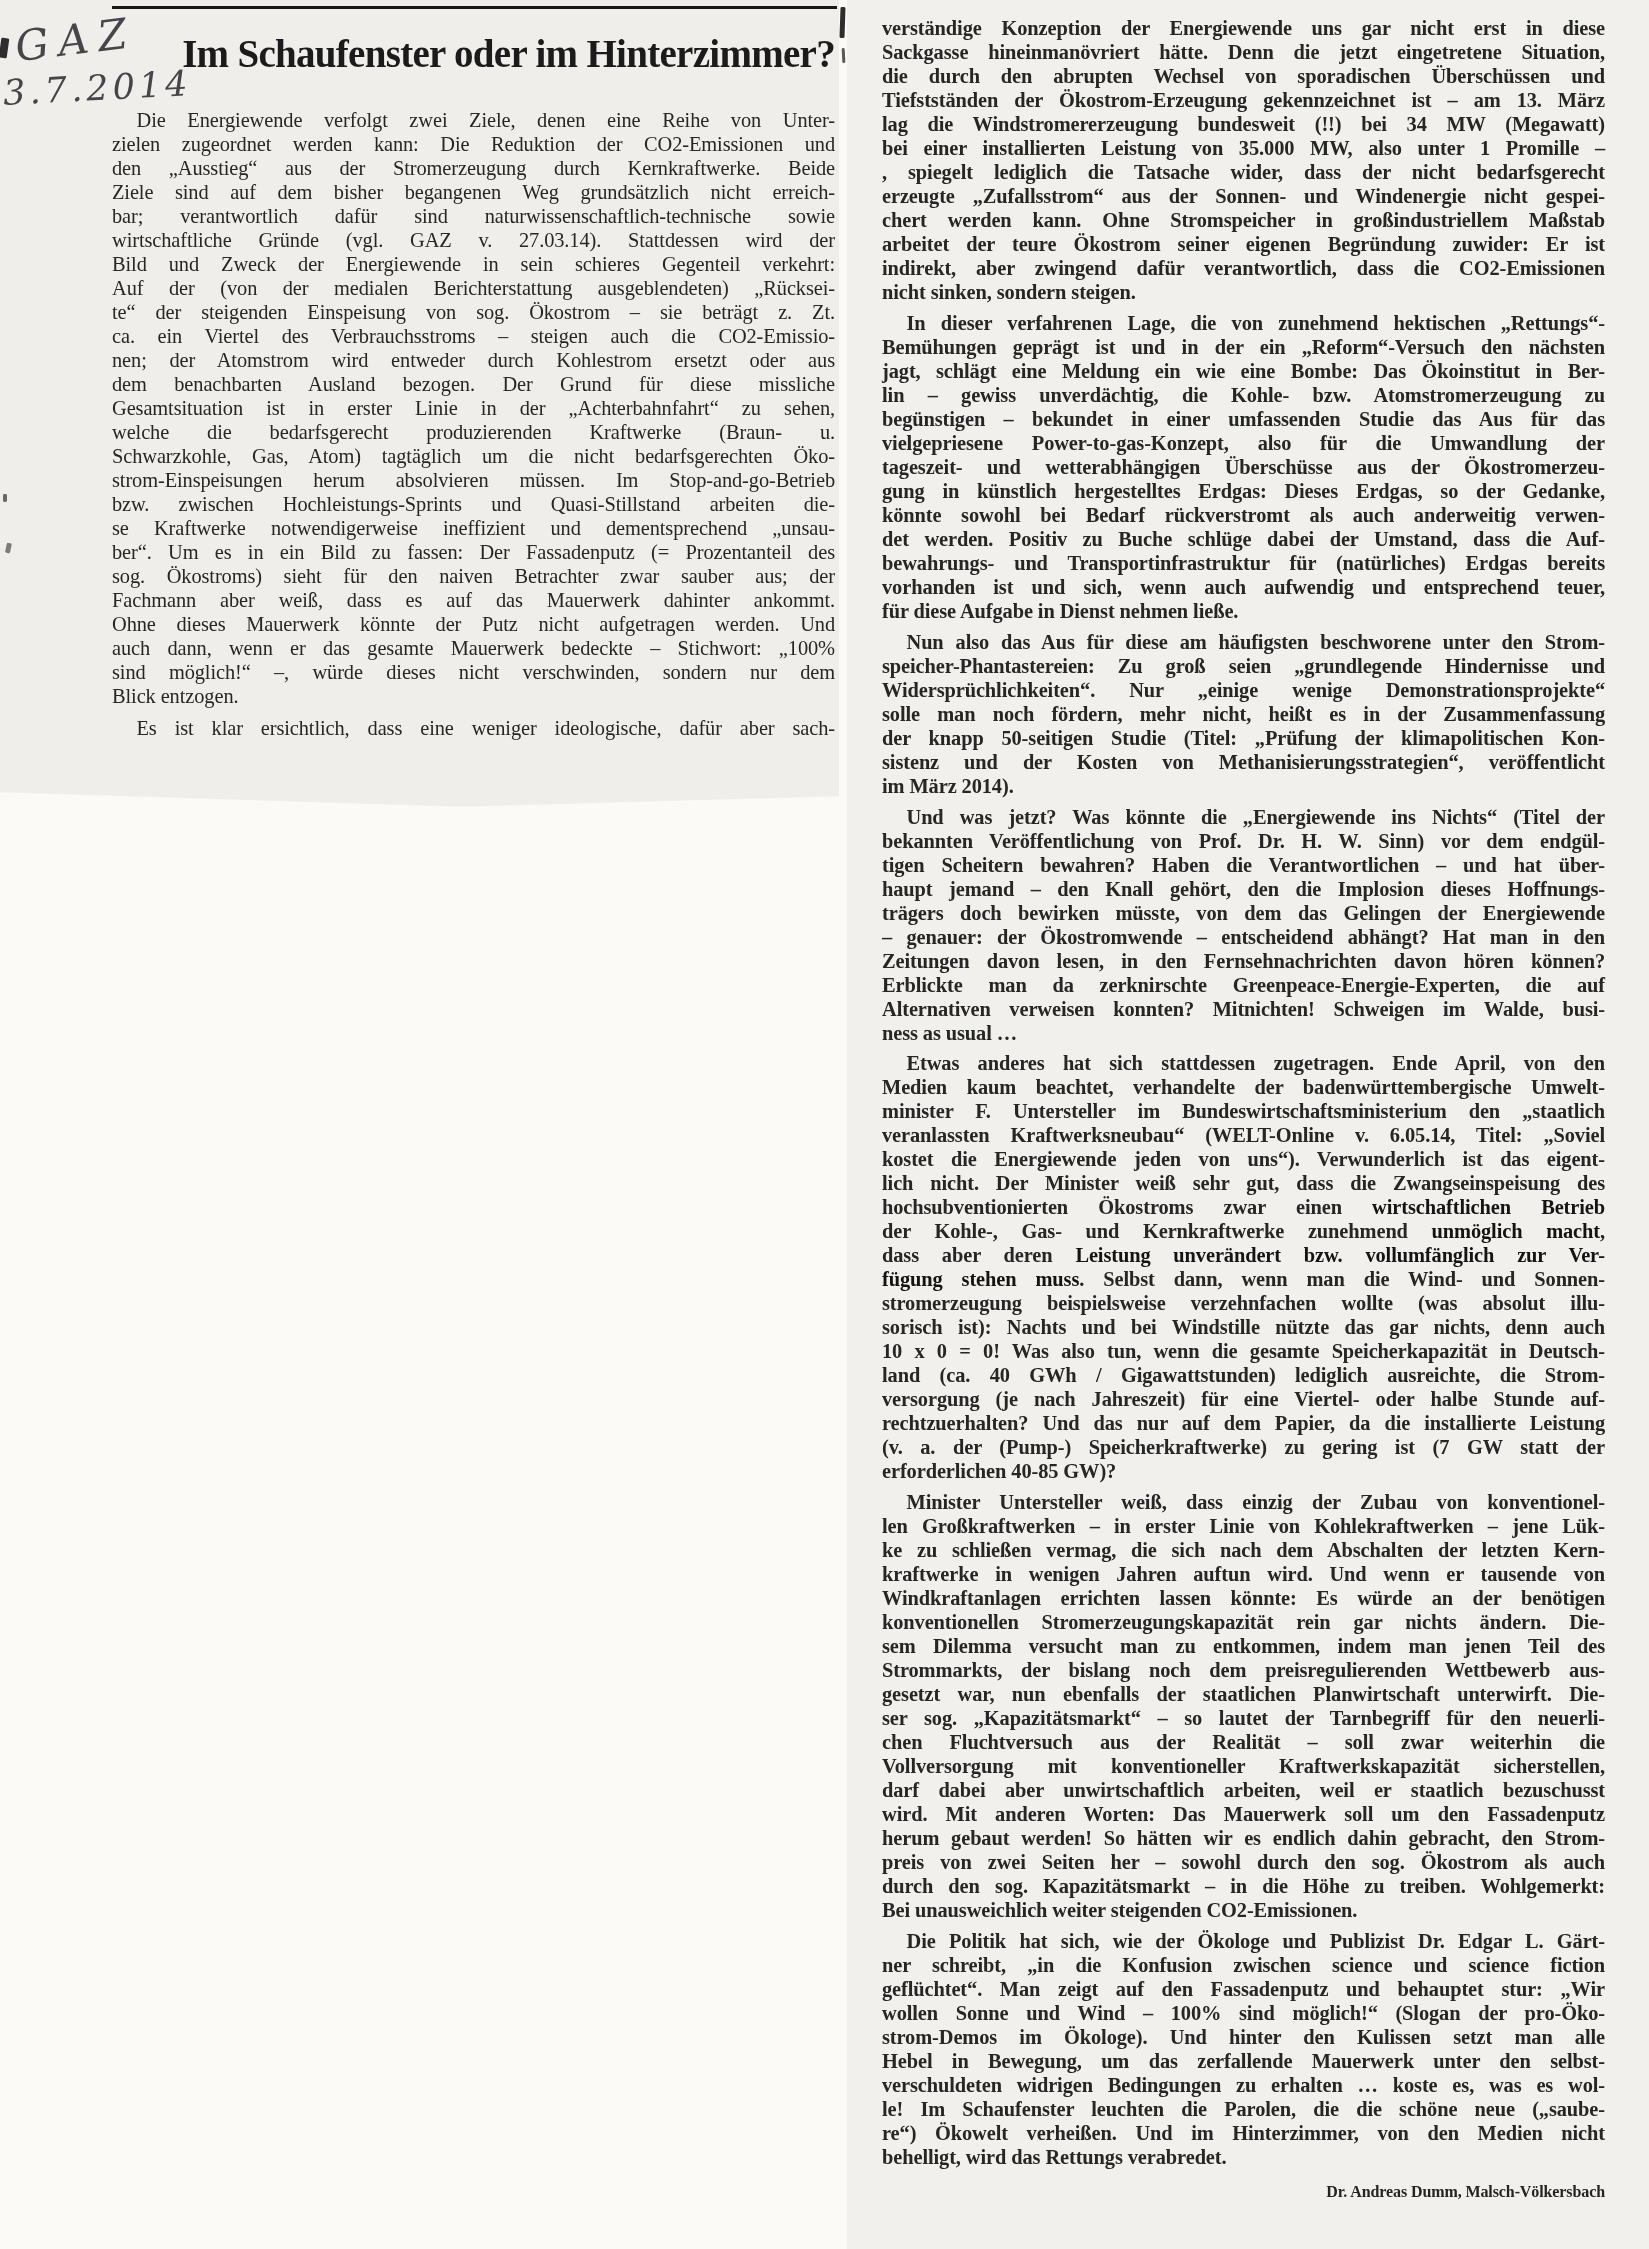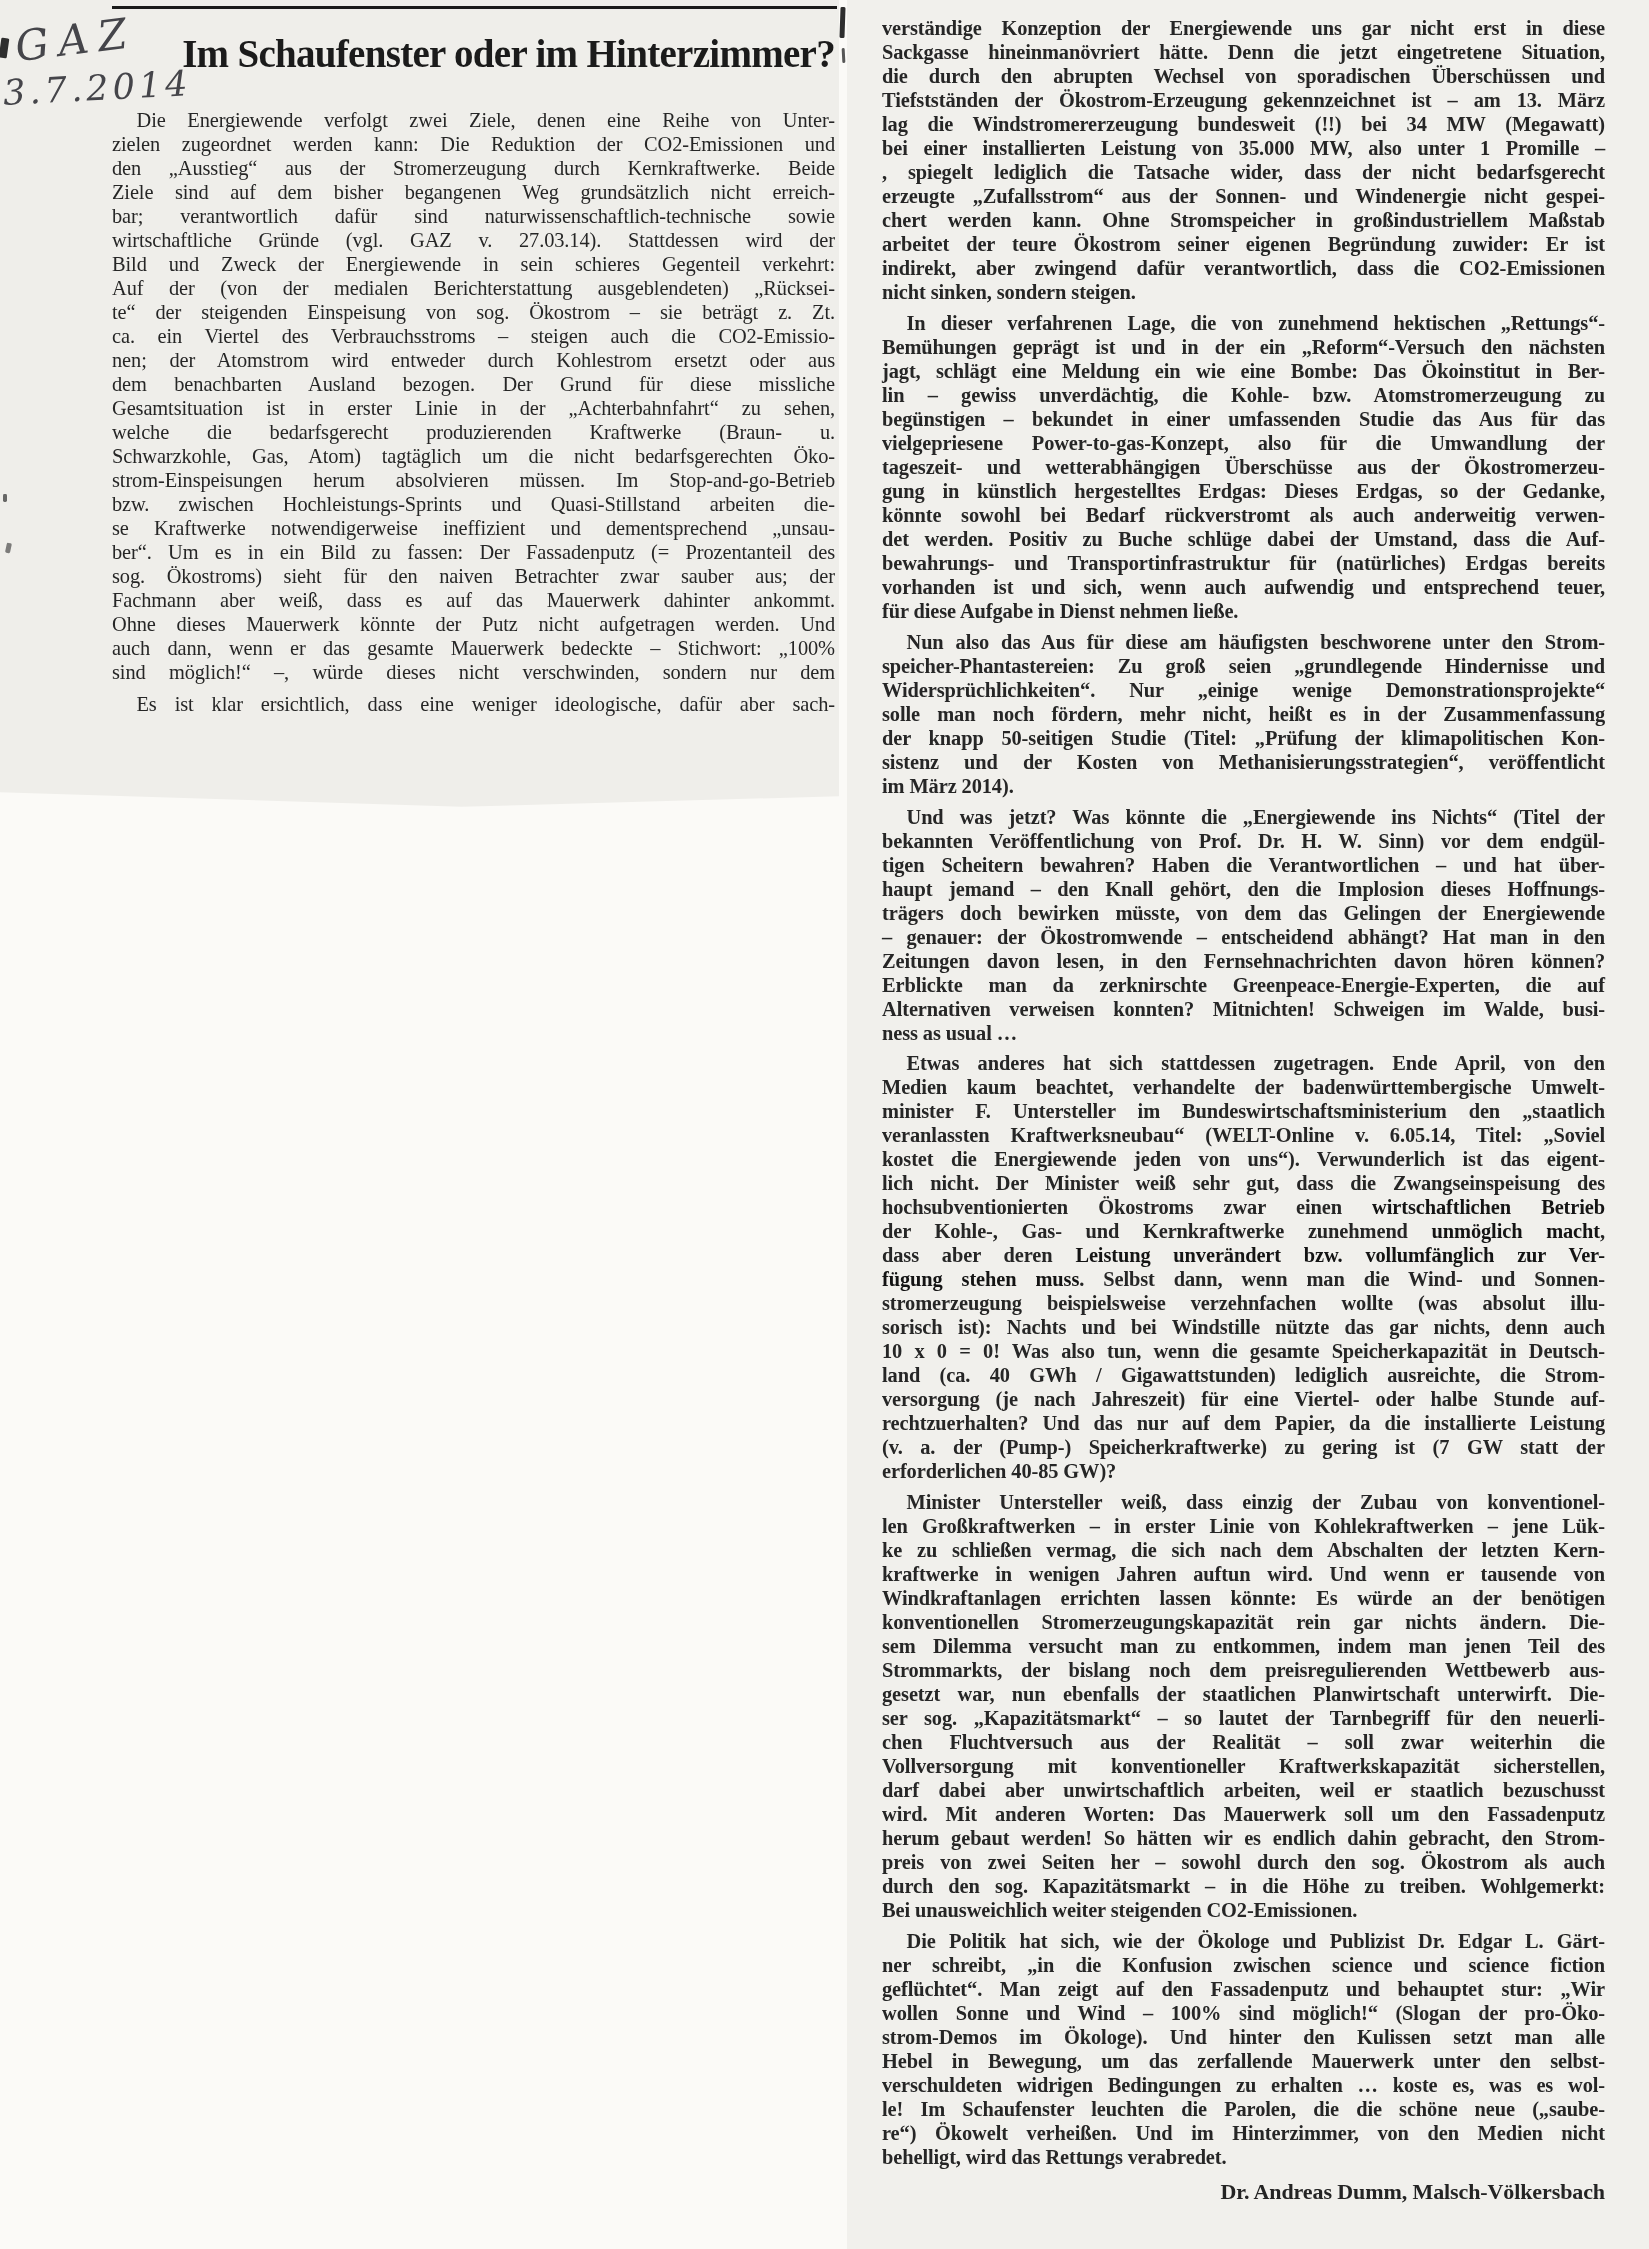--- a/index.html
+++ b/index.html
@@ -37,21 +37,21 @@
   .para{margin:0;}
   .para + .para{margin-top:6.8px;}
   .col1 .para + .para{margin-top:8.2px;}
   .line{text-align:justify;text-align-last:justify;}
   .line.last{text-align-last:left;}
   .para.indent .line:first-child{text-indent:24.5px;}
   .line b{color:#141414;}
   .signature{
     margin-top:11px;
     text-align:right;
-    font-size:22px;color:#242424;
+    font-size:16px;color:#242424;
   }
   
   .handwriting{
     position:absolute;
     font-family:"DejaVu Serif","Liberation Serif",serif;
     font-style:italic;color:#45454a;
   }
   .hw-gaz{left:15px;top:15px;font-size:42px;letter-spacing:9.5px;transform:rotate(-7deg);}
   .hw-date{left:2.7px;top:68px;font-size:35px;letter-spacing:4.1px;transform:rotate(-3deg);}
   
@@ -89,20 +89,21 @@
           <div class="line"><span>Schwarzkohle, Gas, Atom) tagtäglich um die nicht bedarfsgerechten Öko-</span></div>
           <div class="line"><span>strom-Einspeisungen herum absolvieren müssen. Im Stop-and-go-Betrieb</span></div>
           <div class="line"><span>bzw. zwischen Hochleistungs-Sprints und Quasi-Stillstand arbeiten die-</span></div>
           <div class="line"><span>se Kraftwerke notwendigerweise ineffizient und dementsprechend „unsau-</span></div>
           <div class="line"><span>ber“. Um es in ein Bild zu fassen: Der Fassadenputz (= Prozentanteil des</span></div>
           <div class="line"><span>sog. Ökostroms) sieht für den naiven Betrachter zwar sauber aus; der</span></div>
           <div class="line"><span>Fachmann aber weiß, dass es auf das Mauerwerk dahinter ankommt.</span></div>
           <div class="line"><span>Ohne dieses Mauerwerk könnte der Putz nicht aufgetragen werden. Und</span></div>
           <div class="line"><span>auch dann, wenn er das gesamte Mauerwerk bedeckte – Stichwort: „100%</span></div>
           <div class="line"><span>sind möglich!“ –, würde dieses nicht verschwinden, sondern nur dem</span></div>
+          <div class="line last"><span>Blick entzogen.</span></div>
         </div>
         <div class="para indent">
           <div class="line"><span>Es ist klar ersichtlich, dass eine weniger ideologische, dafür aber sach-</span></div>
         </div>
       </div>
   </div>
 
   <div class="clip-right">
     <div class="col col2" id="col2">
         <div class="para">

